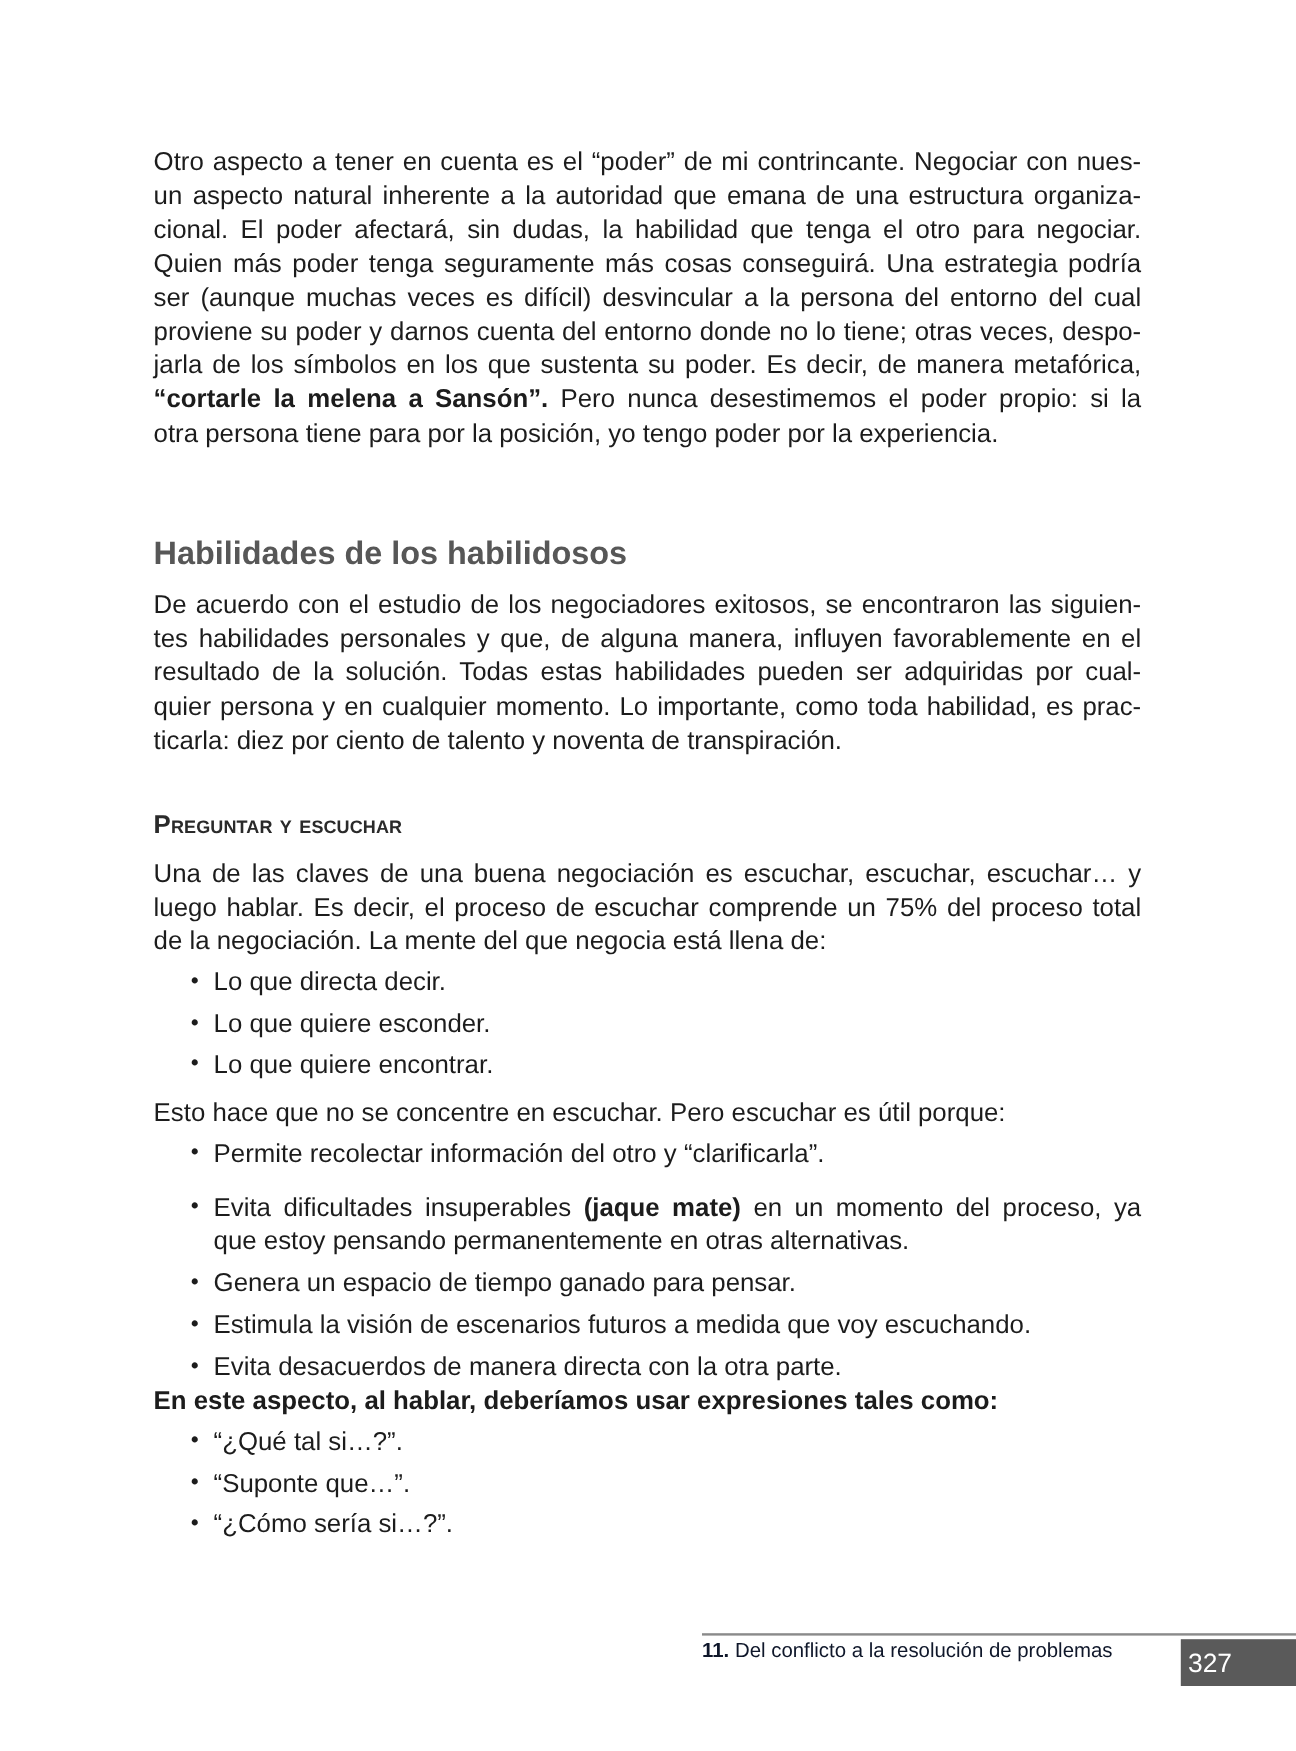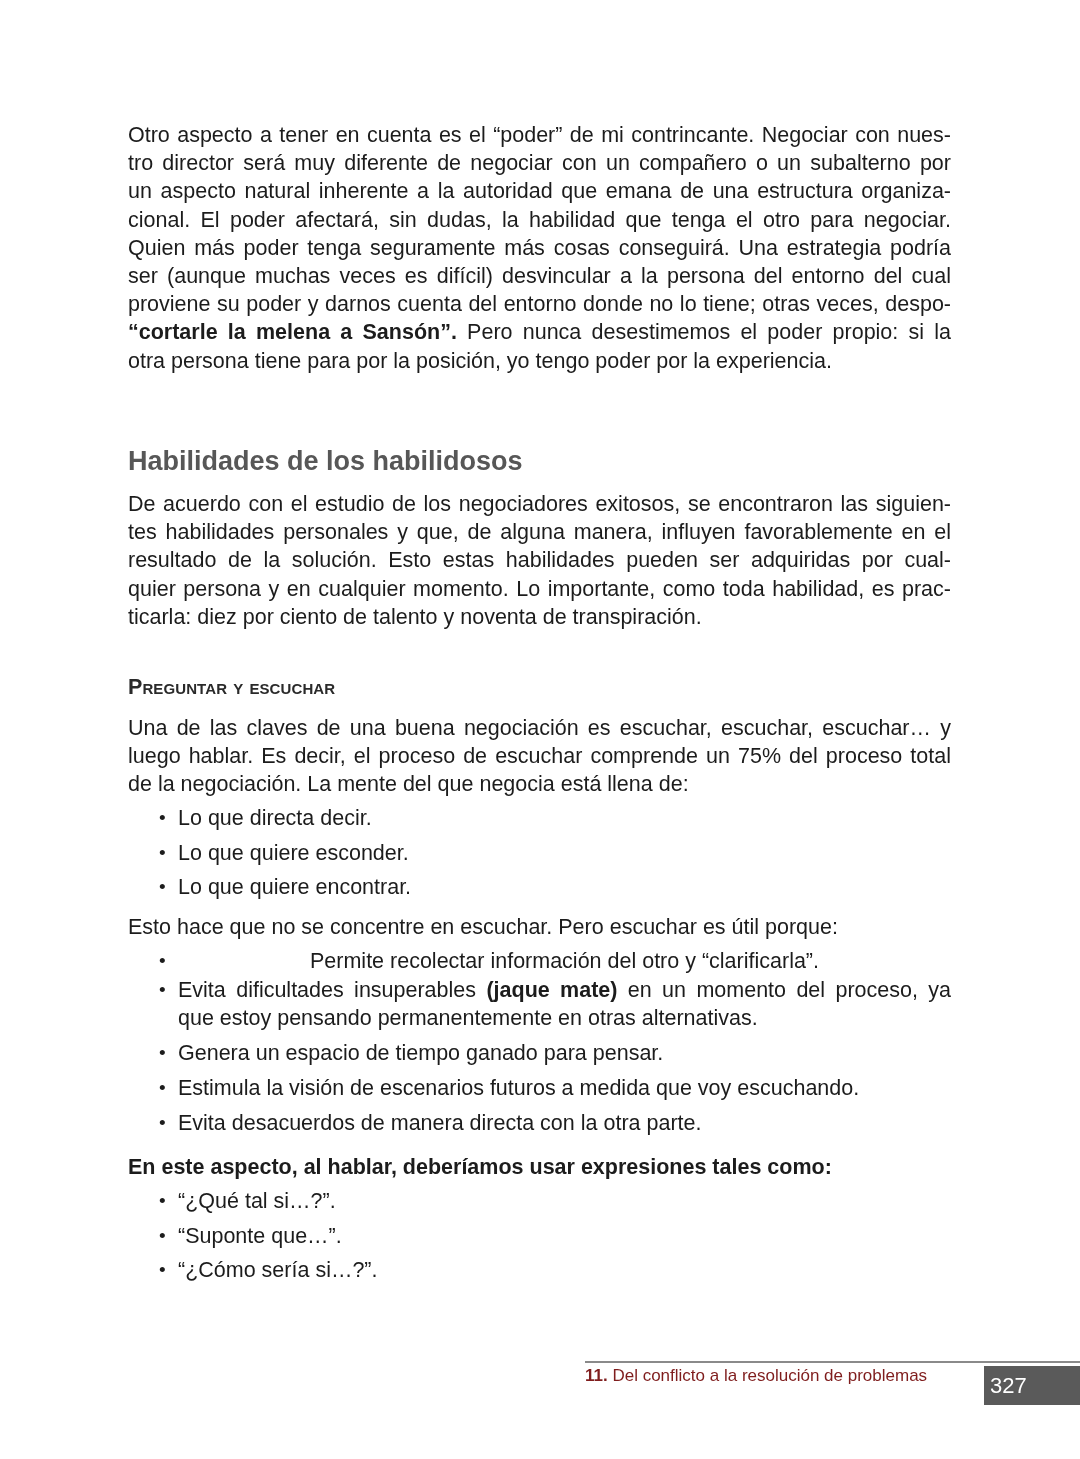--- a/index.html
+++ b/index.html
@@ -24,52 +24,52 @@
     ul.bullets { list-style: none; margin: 0; padding: 0; }
     ul.bullets li { position: relative; padding-left: 50px; }
     ul.bullets li::before {
       content: "•"; position: absolute; left: 31px; top: 0; font-size: 19px;
     }
     b { font-weight: bold; }
     .footer-rule {
       position: absolute; left: 585px; top: 1361px; width: 495px; height: 1.5px; background: #8a8a8a;
     }
     .footer-text {
-      position: absolute; left: 585px; top: 1366px; font-size: 17px; color: #7f1d1d;
+      position: absolute; left: 585px; top: 1366px; font-size: 17px; color: #0f172a;
     }
     .page-box {
       position: absolute; left: 984px; top: 1366px; width: 96px; height: 39px;
       background: #5a5a5a; color: #ffffff; font-size: 22px;
       box-sizing: border-box; padding: 7px 0 0 6px;
     }
   </style>
 </head>
 <body>
 
 <div class="page">
   <p>
     <span class="line">Otro aspecto a tener en cuenta es el “poder” de mi contrincante. Negociar con nues-</span>
-    <span class="line">tro director será muy diferente de negociar con un compañero o un subalterno por</span>
     <span class="line">un aspecto natural inherente a la autoridad que emana de una estructura organiza-</span>
     <span class="line">cional. El poder afectará, sin dudas, la habilidad que tenga el otro para negociar.</span>
     <span class="line">Quien más poder tenga seguramente más cosas conseguirá. Una estrategia podría</span>
     <span class="line">ser (aunque muchas veces es difícil) desvincular a la persona del entorno del cual</span>
     <span class="line">proviene su poder y darnos cuenta del entorno donde no lo tiene; otras veces, despo-</span>
+    <span class="line">jarla de los símbolos en los que sustenta su poder. Es decir, de manera metafórica,</span>
     <span class="line"><b>“cortarle la melena a Sansón”.</b><span> Pero nunca desestimemos el poder propio: si la</span></span>
     <span class="line last">otra persona tiene para por la posición, yo tengo poder por la experiencia.</span>
   </p>
 </div>
 
 <h2>Habilidades de los habilidosos</h2>
 
 <div class="abs" style="top:490px;">
   <p>
     <span class="line">De acuerdo con el estudio de los negociadores exitosos, se encontraron las siguien-</span>
     <span class="line">tes habilidades personales y que, de alguna manera, influyen favorablemente en el</span>
-    <span class="line">resultado de la solución. Esto estas habilidades pueden ser adquiridas por cual-</span>
+    <span class="line">resultado de la solución. Todas estas habilidades pueden ser adquiridas por cual-</span>
     <span class="line">quier persona y en cualquier momento. Lo importante, como toda habilidad, es prac-</span>
     <span class="line last">ticarla: diez por ciento de talento y noventa de transpiración.</span>
   </p>
 </div>
 
 <h3>Preguntar y escuchar</h3>
 
 <div class="abs" style="top:714px;">
   <p>
     <span class="line">Una de las claves de una buena negociación es escuchar, escuchar, escuchar… y</span>
@@ -80,21 +80,21 @@
 
 <ul class="bullets abs" style="top:804px;">
   <li style="margin-bottom:6.5px;">Lo que directa decir.</li>
   <li style="margin-bottom:6.5px;">Lo que quiere esconder.</li>
   <li>Lo que quiere encontrar.</li>
 </ul>
 
 <p class="abs" style="top:913px;">Esto hace que no se concentre en escuchar. Pero escuchar es útil porque:</p>
 
 <ul class="bullets abs" style="top:947px;">
-  <li style="margin-bottom:1px;text-align:center;">Permite recolectar información del otro y “clarificarla”.</li>
+  <li style="margin-bottom:17px;">Permite recolectar información del otro y “clarificarla”.</li>
   <li style="margin-bottom:6.5px;">
     <span class="line"><span>Evita dificultades insuperables </span><b>(jaque mate)</b><span> en un momento del proceso, ya</span></span>
     <span class="line last">que estoy pensando permanentemente en otras alternativas.</span>
   </li>
   <li style="margin-bottom:6.5px;">Genera un espacio de tiempo ganado para pensar.</li>
   <li style="margin-bottom:6.5px;">Estimula la visión de escenarios futuros a medida que voy escuchando.</li>
   <li>Evita desacuerdos de manera directa con la otra parte.</li>
 </ul>
 
 <p class="abs" style="top:1153px;font-weight:bold;">En este aspecto, al hablar, deberíamos usar expresiones tales como:</p>

